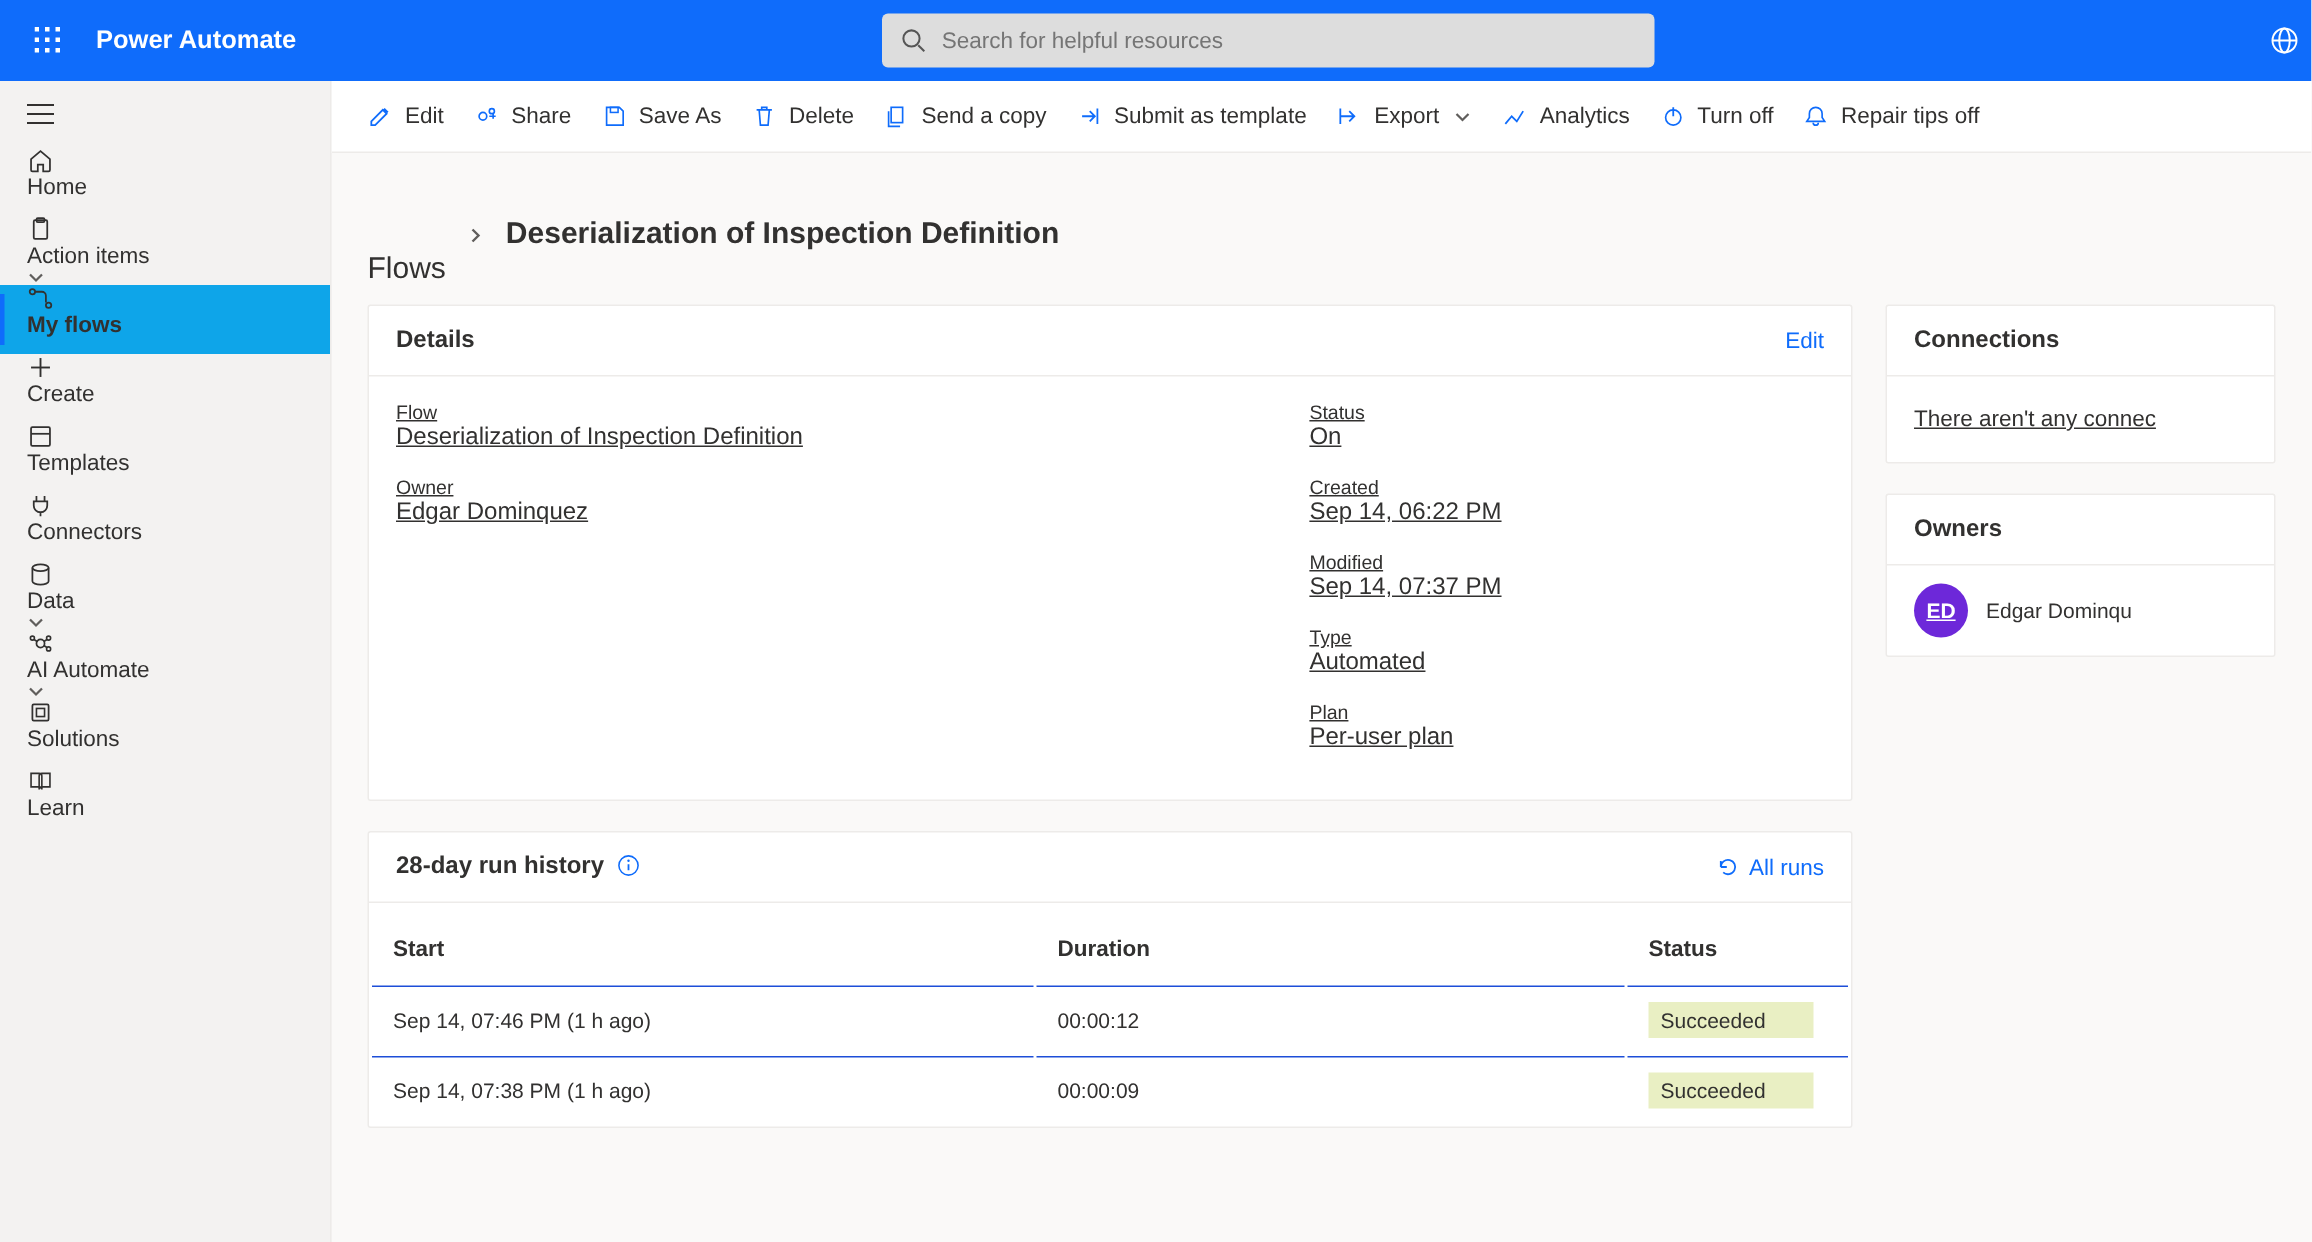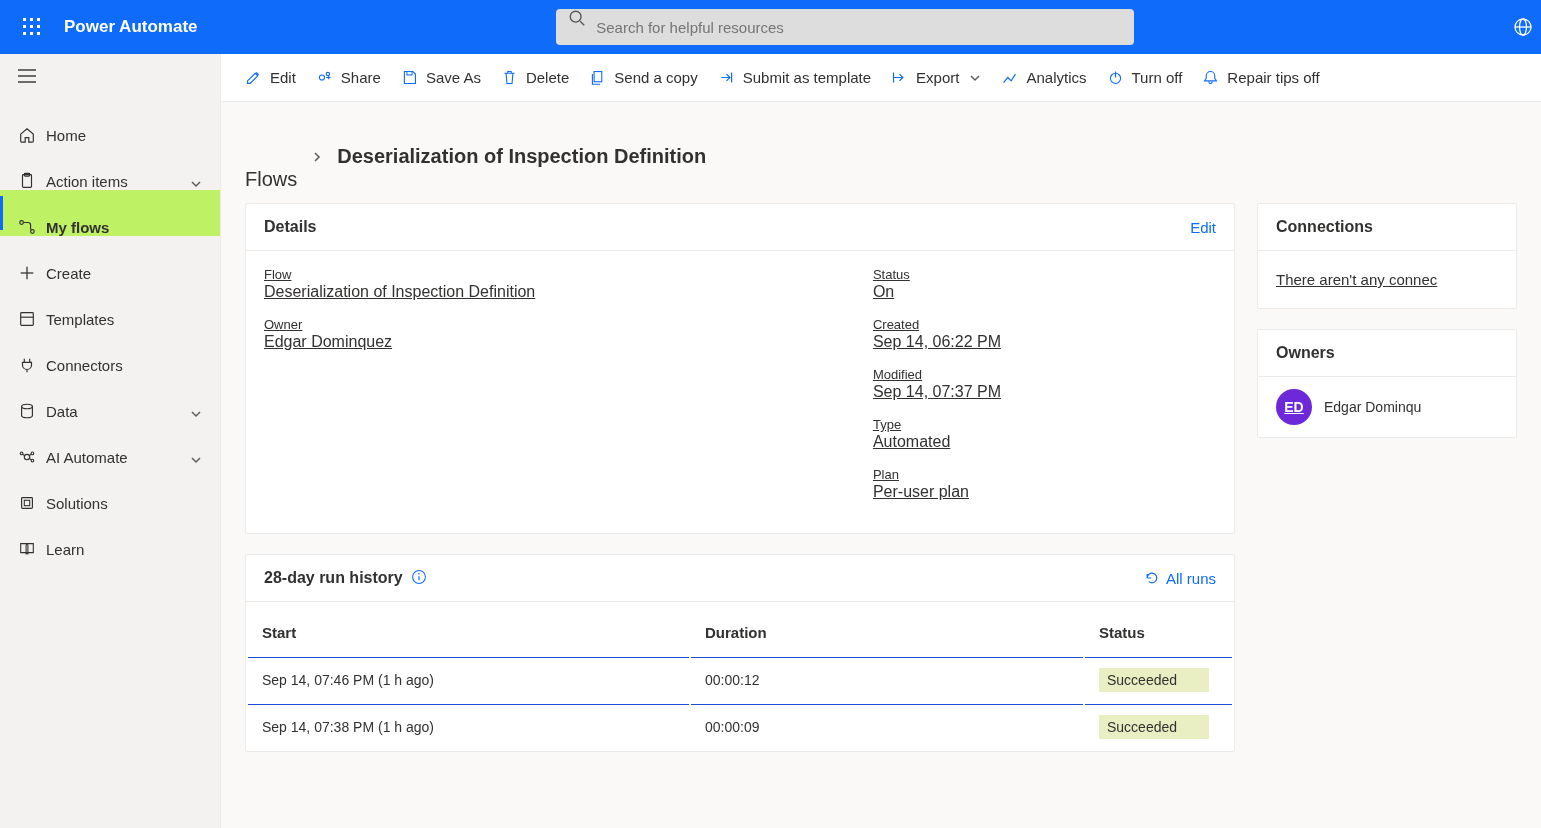--- a/index.html
+++ b/index.html
@@ -13,47 +13,47 @@
   padding: 0 8px;
 }
 .waffle {
   width: 48px; height: 48px;
   display: flex; align-items: center; justify-content: center;
   color: #fff; cursor: pointer;
 }
 .app-title { color: #fff; font-size: 17px; font-weight: 600; margin-left: 8px; }
 .search-wrap { flex: 1; display: flex; justify-content: center; }
 .search-box {
-  width: 578px; height: 36px;
+  width: 515px; height: 36px;
   background: #dddddd;
   border-radius: 4px;
-  display: flex; 
+  display: flex; align-items: center;
   padding: 0 12px;
 }
 .search-box input {
   border: none; background: transparent; outline: none;
   font-size: 15px; color: #333; width: 100%; margin-left: 10px;
 }
 
 .shell { display: flex; height: calc(100vh - 54px); }
 
 .sidebar {
   width: 221px; background: #f3f2f1; border-right: 1px solid #edebe9;
 }
 .hamburger {
   height: 44px; display: flex; align-items: center; padding: 0 18px;
 }
 .nav-item {
-  height: 46px; display: flex; align-items: flex-end; padding: 0 18px;
-  position: relative; cursor: pointer;
+  height: 46px; display: flex; align-items: flex-start; padding: 0 18px;
+  position: relative; cursor: pointer; flex-direction: column;
 }
 .nav-item .nav-icon { width: 28px; color: #323130; display:flex; align-items:center; }
 .nav-item .nav-label { font-size: 15px; color: #323130; flex:1; }
 .nav-item .chev { color: #605e5c; }
-.nav-item.active { background: #bef264; font-weight: 600; }
+.nav-item.active { background: #0ea5e9; font-weight: 600; }
 .nav-item.active::before {
   content: ""; position: absolute; left: 0; top: 6px; bottom: 6px; width: 3px; background: #0f6cfb;
 }
 
 .main { flex: 1; overflow-y: auto; }
 
 .toolbar {
   height: 48px; background: #fff; border-bottom: 1px solid #edebe9;
   padding: 0 24px; display: flex; align-items: center; gap: 20px;
 }

